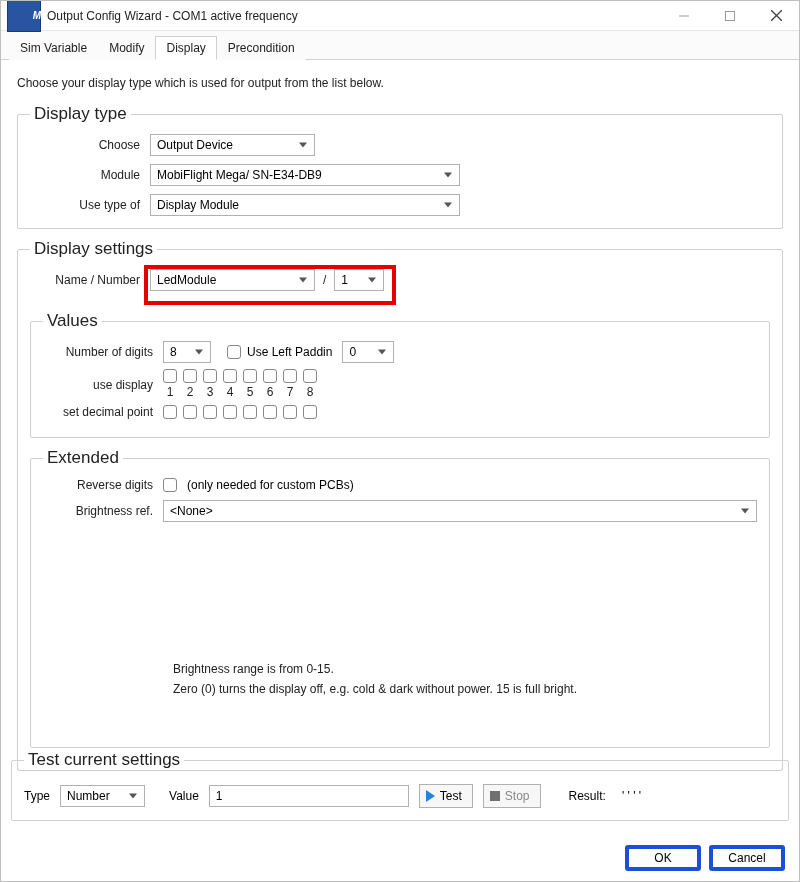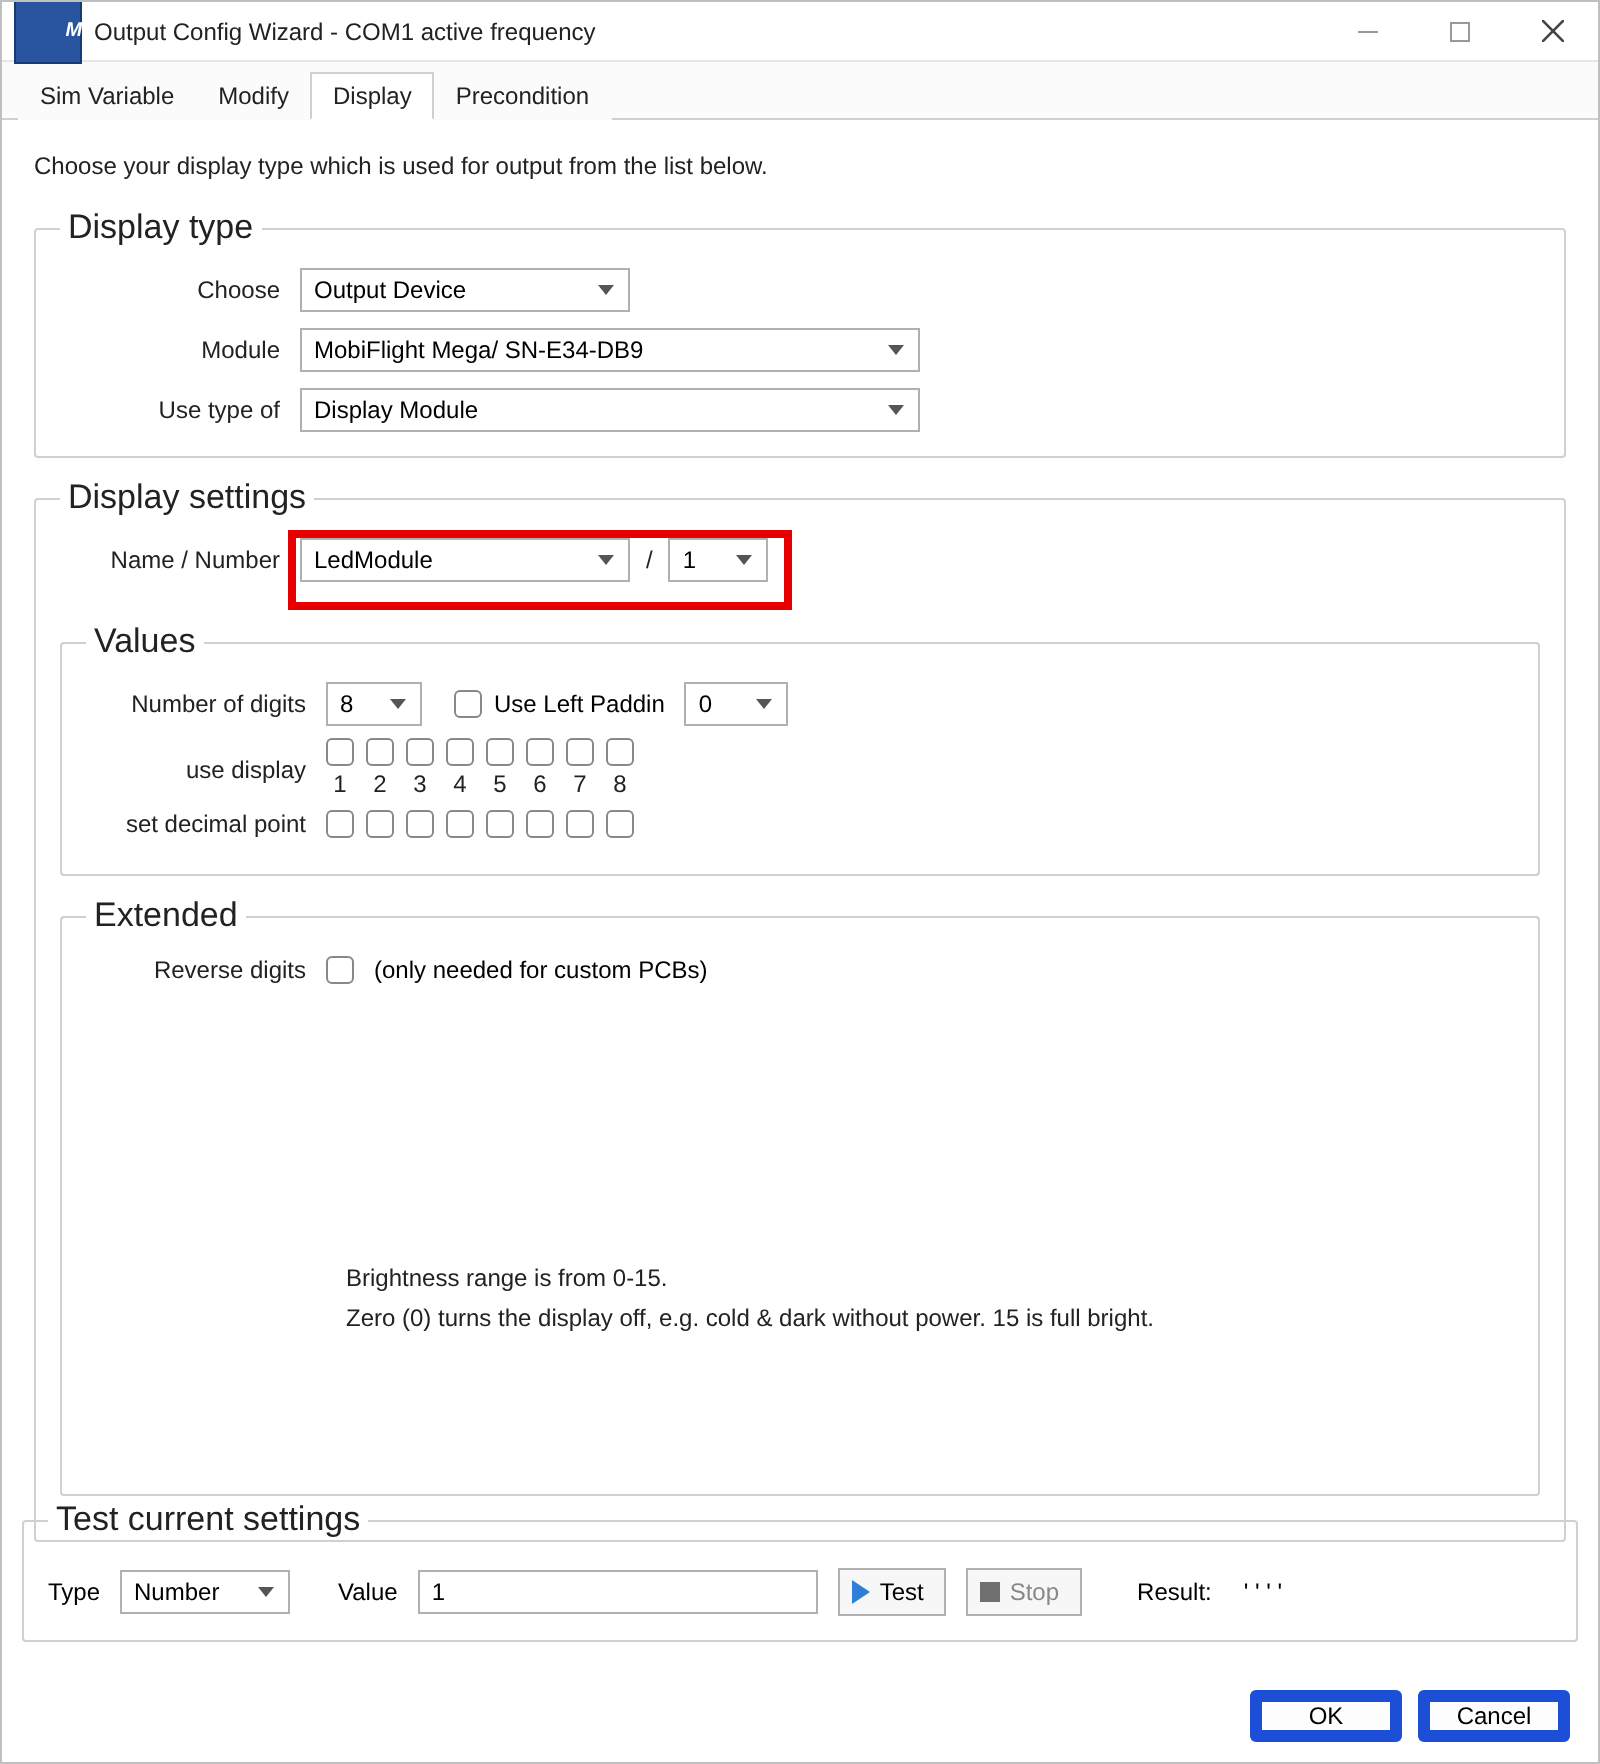--- a/index.html
+++ b/index.html
@@ -193,21 +193,21 @@
 
   
   .footer {
     position:absolute;
     right:14px; bottom:10px;
     display:flex; gap:8px;
   }
   .footer .btn {
     min-width:76px;
     height:26px;
-    border:6px solid #1d4ed8;
+    border:4px solid #1d4ed8;
     background:#fdfdfd;
     border-radius:3px;
     font:inherit;
     padding:0 12px;
     cursor:default;
   }
 
   .values-sub legend, .values-sub { margin-top:20px; }
   .values-sub .row { margin-bottom:6px; }
 
@@ -345,20 +345,26 @@
 
     <fieldset style="min-height:300px;">
       <legend>Extended</legend>
 
       <div class="row">
         <div class="label-col">Reverse digits</div>
         <span class="checkbox"></span>
         <span style="margin-left:10px;">(only needed for custom PCBs)</span>
       </div>
 
+      <div class="row">
+        <div class="label-col">Brightness ref.</div>
+        <div class="select full">
+            <span>&lt;None&gt;</span>
+          </div>
+      </div>
 
       <div style="margin-left:130px; margin-top:140px;">
         <div class="hint-text">Brightness range is from 0-15.</div>
         <div class="hint-text">Zero (0) turns the display off, e.g. cold &amp; dark without power. 15 is full bright.</div>
       </div>
     </fieldset>
 
     <div class="highlight-box" style="left:126px; top:6px; width:252px; height:40px;"></div>
   </fieldset>
 </div>

